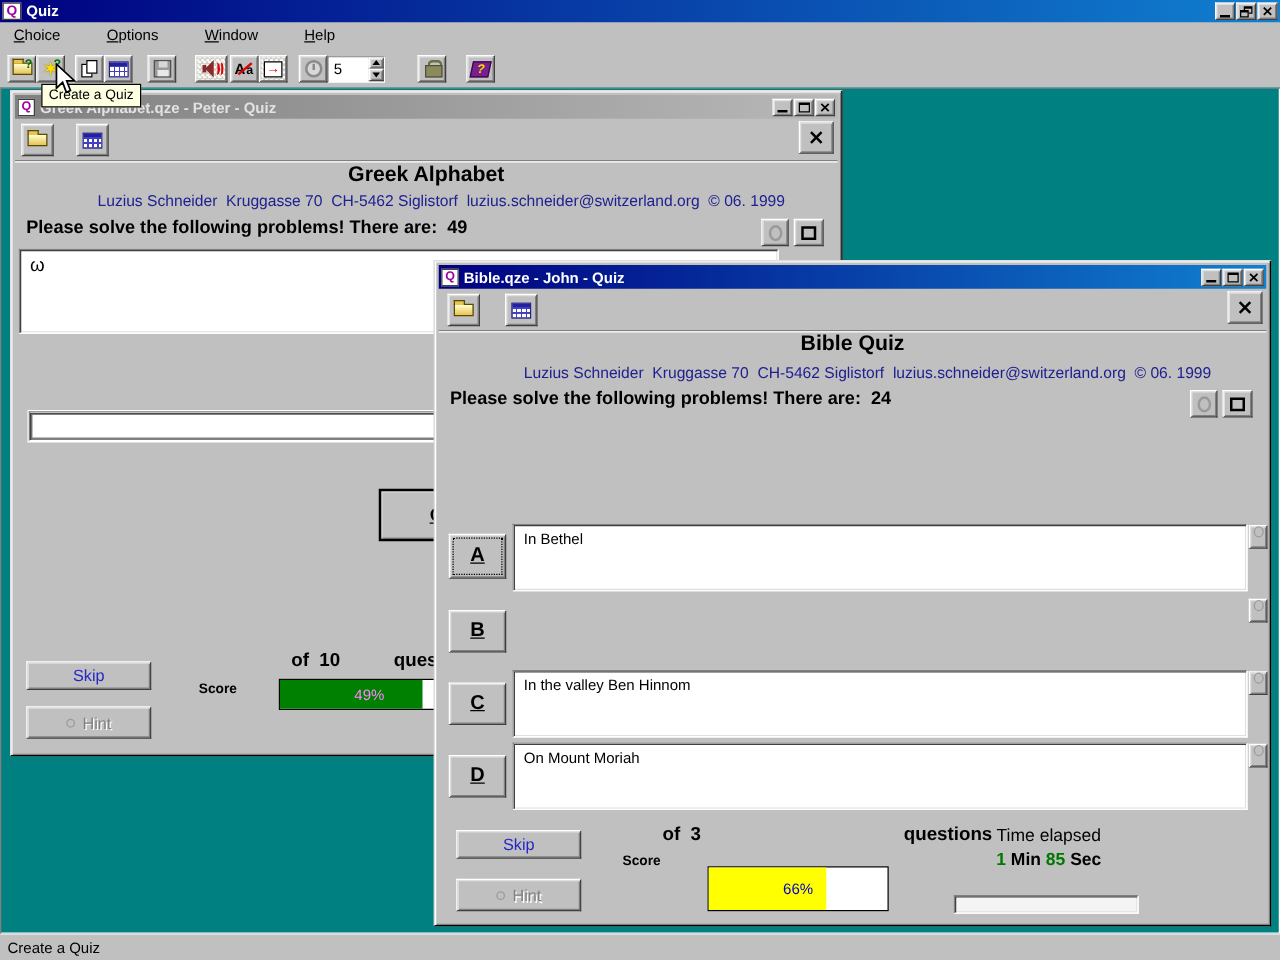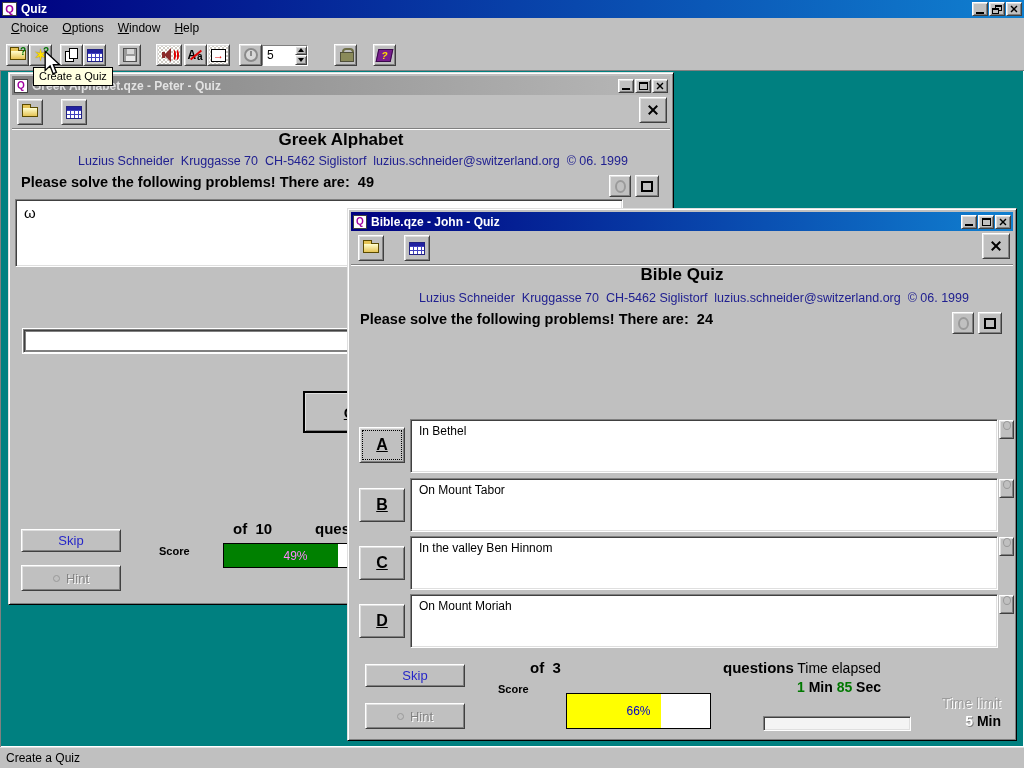--- a/index.html
+++ b/index.html
@@ -41,21 +41,21 @@
   .ico-restore { position:relative; width:10px; height:9px; }
   .ico-restore i { position:absolute; border:1px solid #000; border-top:2px solid #000; background:#c0c0c0; }
   .ico-restore i:first-child { width:7px; height:6px; right:0; top:0; }
   .ico-restore i:last-child  { width:7px; height:6px; left:0; bottom:0; }
   .xicon { position:relative; width:12px; height:10px; }
   .xicon i { position:absolute; left:0; top:4px; width:12px; height:2px; background:#000; }
   .xicon i:first-child { transform:rotate(45deg); }
   .xicon i:last-child  { transform:rotate(-45deg); }
   .xicon.small { transform:scale(.7); }
 
-  .menubar { height:20px; display:flex; align-items:center; padding-left:4px; background:#c0c0c0; }
+  .menubar { height:20px; display:flex; align-items:center; padding-left:4px; background:#c0c0c0;gap:23px; }
   .menu-item { padding:2px 7px; }
   .menu-item::first-letter { text-decoration:underline; }
 
   .toolbar { height:32px; display:flex; align-items:center; background:#c0c0c0; padding-top:2px; }
   .tb { width:23px; height:22px; position:relative; }
   .checker { background:repeating-conic-gradient(#ffffff 0% 25%, #d0cdc5 0% 50%); background-size:4px 4px; }
 
   
   .icon-folder { position:relative; width:16px; height:10px;
     background:linear-gradient(#ffffd0,#e6c455); border:1px solid #5a4a00; }
@@ -380,23 +380,20 @@
     <div class="qbox sunken" style="left:62px;top:210px;width:588px;height:54px">
       <span>In Bethel</span>
     </div>
     <div class="abs raised btn" style="left:651px;top:211px;width:15px;height:19px">
       <div class="mini-circle-s"></div>
     </div>
 
     <div class="abs raised btn letter-btn" style="left:11px;top:279px;width:46px;height:34px">
       <span>B</span>
     </div>
-    <div class="qbox sunken" style="left:62px;top:269px;width:588px;height:54px">
-      <span>On Mount Tabor</span>
-    </div>
     <div class="abs raised btn" style="left:651px;top:270px;width:15px;height:19px">
       <div class="mini-circle-s"></div>
     </div>
 
     <div class="abs raised btn letter-btn" style="left:11px;top:337px;width:46px;height:34px">
       <span>C</span>
     </div>
     <div class="qbox sunken" style="left:62px;top:327px;width:588px;height:54px">
       <span>In the valley Ben Hinnom</span>
     </div>
@@ -434,27 +431,20 @@
       <div>Time elapsed</div>
       <div class="time-units" style="margin-top:3px">
         <span class="t-green">1</span>
         <span>Min</span>
         <span class="t-green">85</span>
         <span>Sec</span>
       </div>
     </div>
     <div class="abs sunken" style="left:415px;top:507px;width:148px;height:15px;background:#f4f4f4"></div>
 
-    <div class="time-limit-block" style="left:555px;top:486px;width:98px">
-      <div class="dim-label">Time limit</div>
-      <div style="margin-top:2px">
-        <span class="dim-value">5</span>
-        <span style="font-weight:bold">Min</span>
-      </div>
-    </div>
   </div>
 </div>
 
 <div class="statusbar">
   <span>Create a Quiz</span>
 </div>
 
 <div class="tooltip">Create a Quiz</div>
 
 <svg class="cursor" width="18" height="26" viewBox="0 0 12 19">

